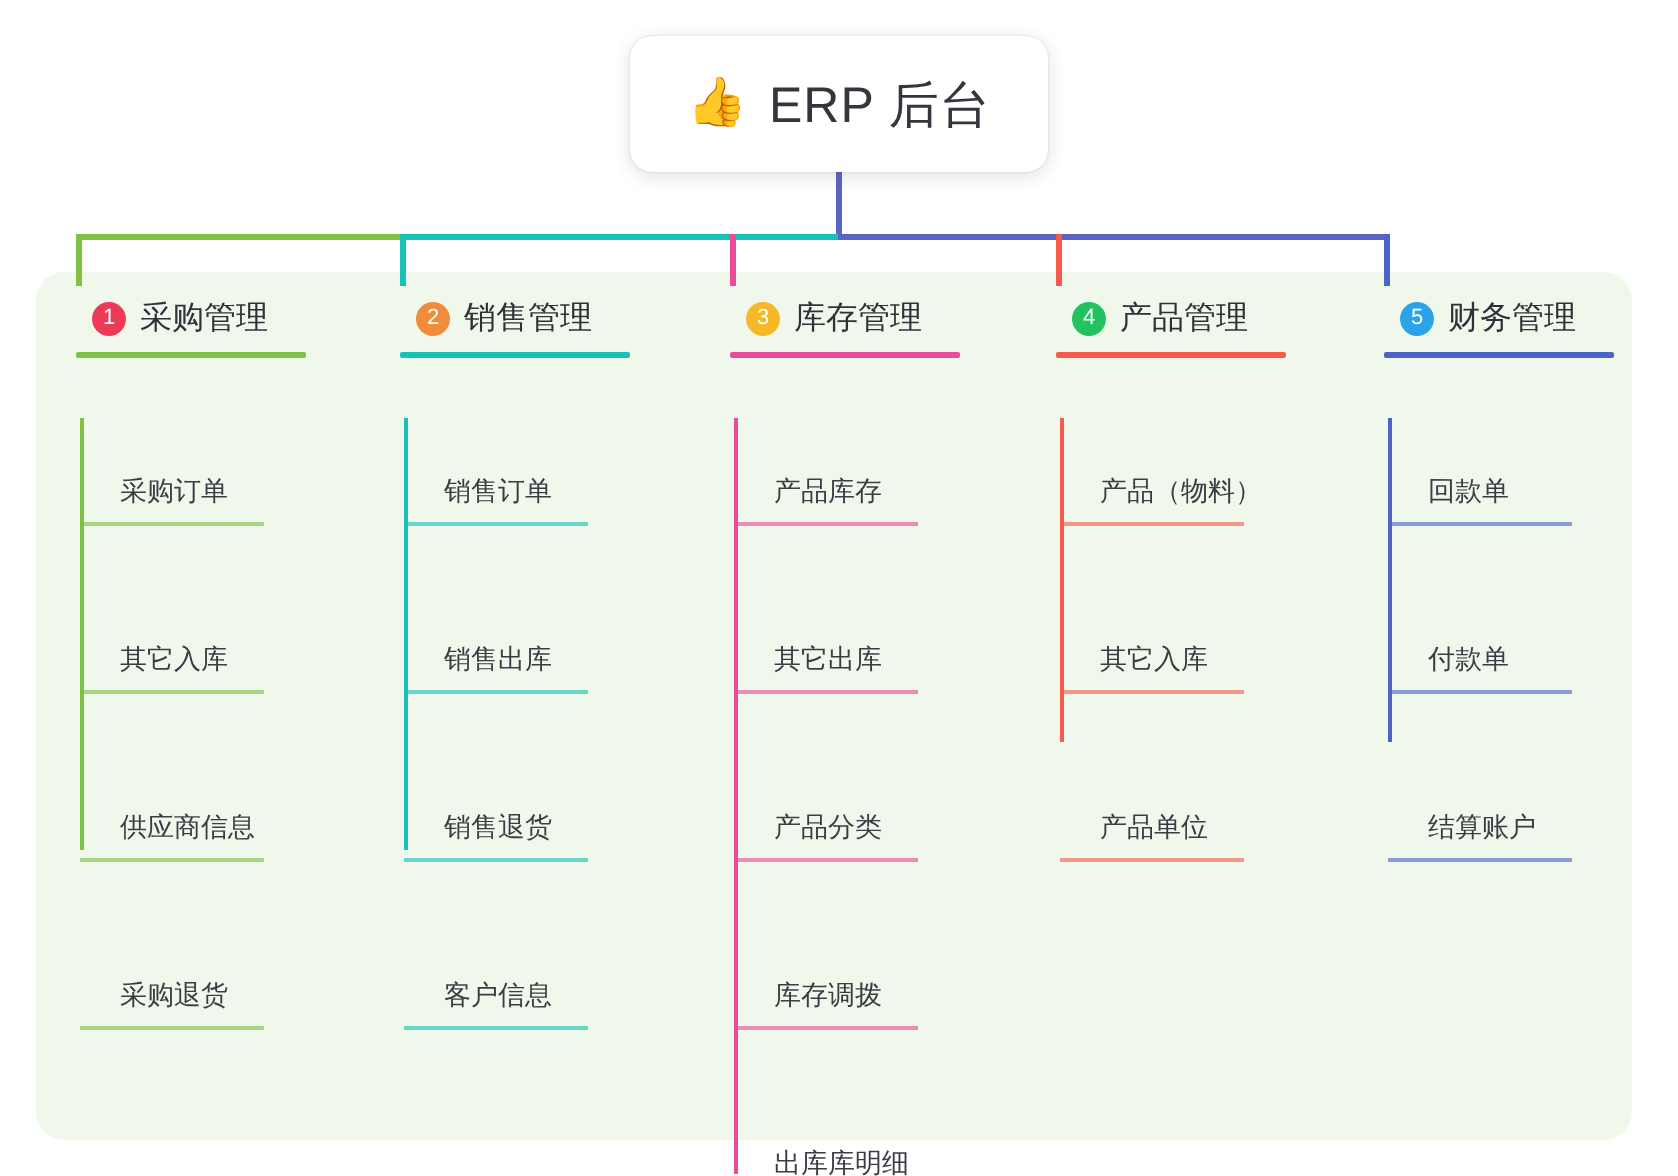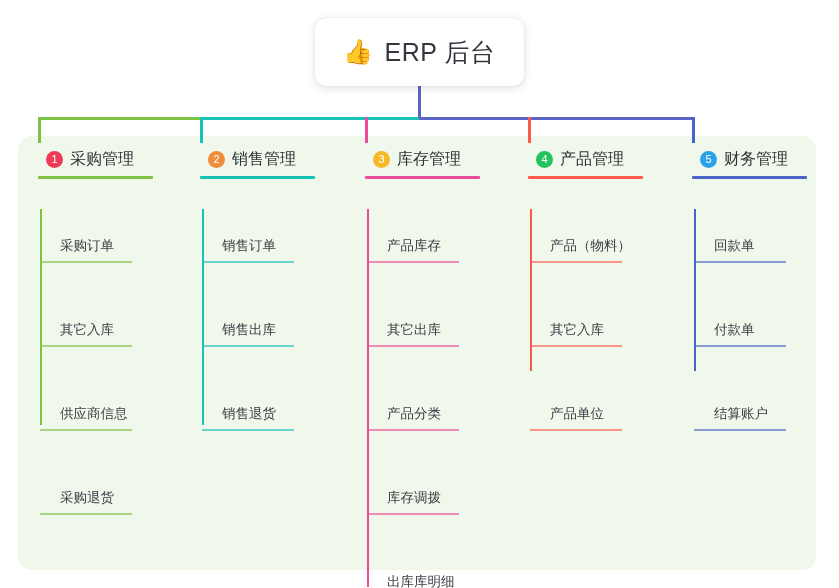--- a/index.html
+++ b/index.html
@@ -149,20 +149,24 @@
             <div class="item-rule" style="background: rgb(22, 194, 181); opacity: 0.62;"></div>
           </div>
           <div class="item">
             <span class="item-label">销售出库</span>
             <div class="item-rule" style="background: rgb(22, 194, 181); opacity: 0.62;"></div>
           </div>
           <div class="item">
             <span class="item-label">销售退货</span>
             <div class="item-rule" style="background: rgb(22, 194, 181); opacity: 0.62;"></div>
           </div>
+          <div class="item">
+            <span class="item-label">客户信息</span>
+            <div class="item-rule" style="background: rgb(22, 194, 181); opacity: 0.62;"></div>
+          </div>
         </div>
       </div>
       <div class="column" style="left: 365px; top: 148px;">
         <div class="col-head">
           <span class="badge" style="background: rgb(245, 185, 39);">3</span>
           <span class="col-title">库存管理</span>
         </div>
         <div class="col-rule" style="background: rgb(234, 75, 155);"></div>
         <div class="items">
           <div class="spine" style="background: rgb(234, 75, 155); height: 378px;"></div>

